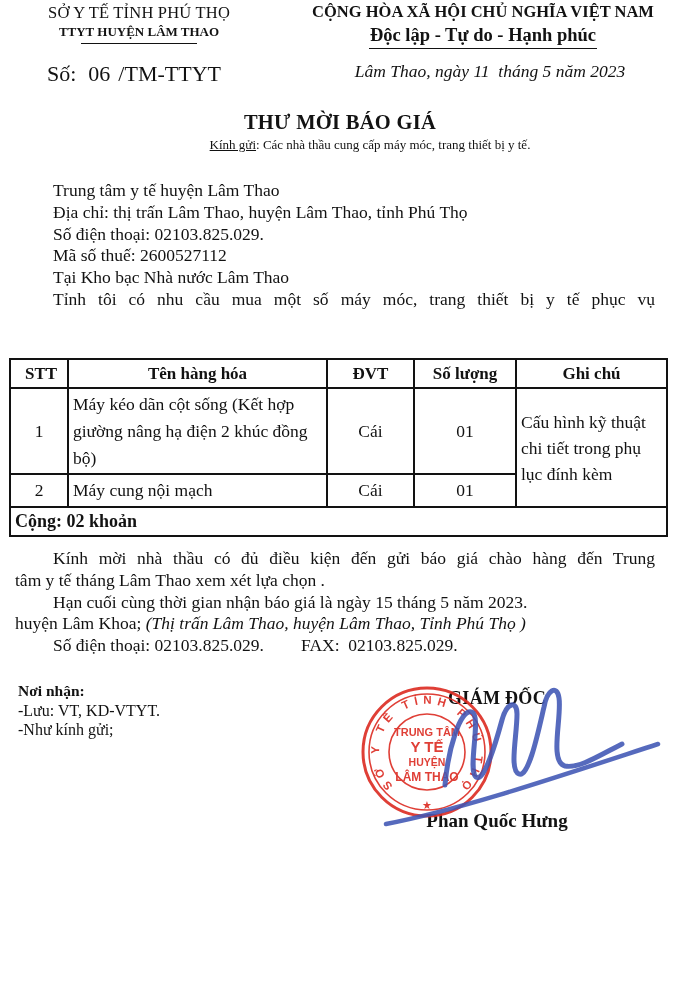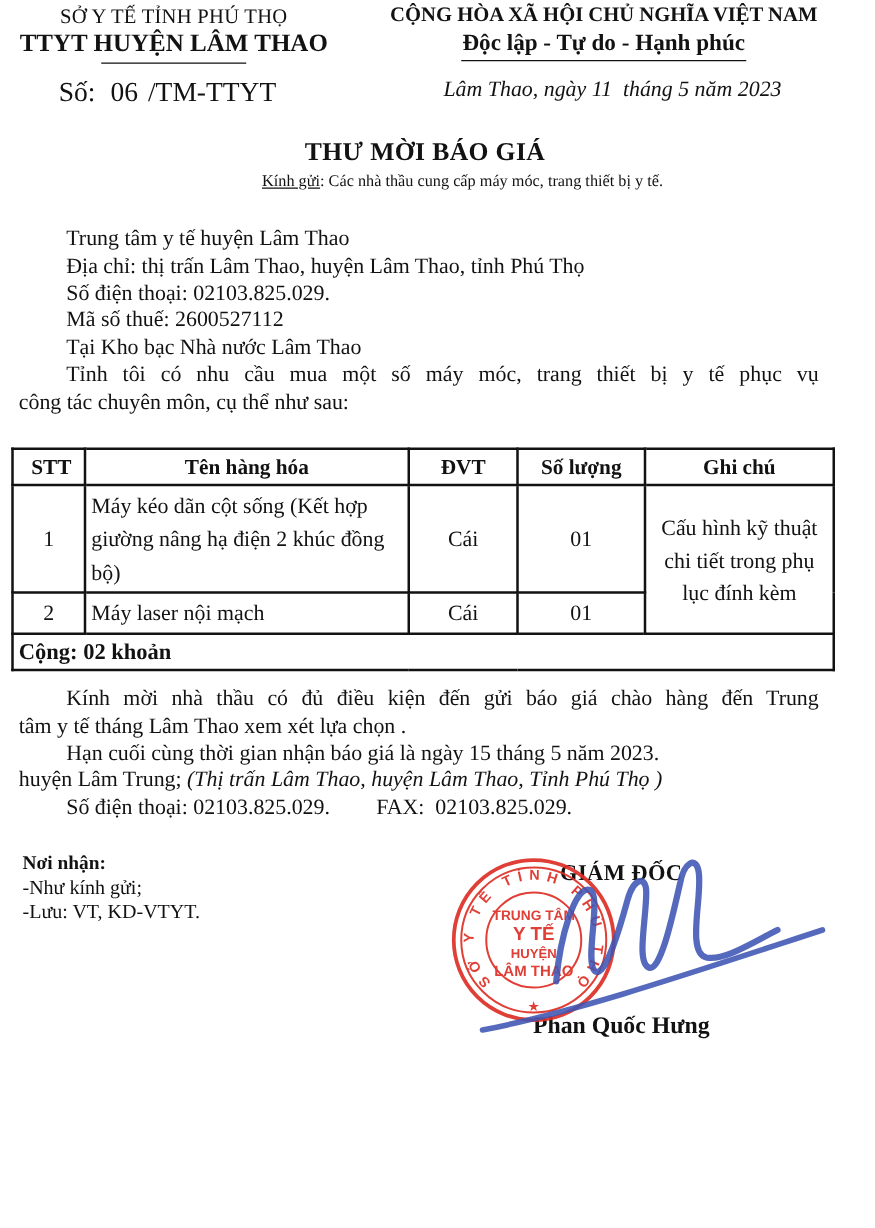--- a/index.html
+++ b/index.html
@@ -9,21 +9,21 @@
     font-family:"Liberation Serif","DejaVu Serif",serif;color:var(--ink);
     overflow:hidden;
   }
   .abs{position:absolute;}
   .ctr{text-align:center;}
   .prewrap{white-space:pre-wrap;}
 
   
   .hdr-left{top:3px;left:14px;width:250px;}
   .hdr-left .l1{font-size:16.5px;letter-spacing:.2px;}
-  .hdr-left .l2{font-size:20px;font-weight:bold;margin-top:1px;}
+  .hdr-left .l2{font-size:13px;font-weight:bold;margin-top:1px;}
   .hdr-left .rule{width:116px;border-top:1.6px solid var(--ink);margin:3px auto 0;}
   .hdr-right{top:2px;left:288px;width:390px;}
   .hdr-right .l1{font-size:16.5px;font-weight:bold;}
   .hdr-right .l2{font-size:18.5px;font-weight:bold;margin-top:3px;}
   .hdr-right .rule{width:228px;border-top:1.6px solid var(--ink);margin:2px auto 0;}
   .so-line{top:61px;left:47px;font-size:22px;}
   .so-line .num{margin-left:12px;}
   .so-line .suf{margin-left:8px;}
   .date-line{top:61px;left:335px;width:310px;font-size:17.5px;font-style:italic;text-align:center;}
 
@@ -48,21 +48,21 @@
     border-collapse:collapse;font-size:17.5px;table-layout:fixed;
   }
   table.goods th,table.goods td{
     border:2px solid var(--ink);padding:0 4px;vertical-align:middle;
   }
   table.goods th{font-size:17px;height:25px;padding:1px 14px;}
   td.c{text-align:center;}
   td.name{padding:4px 6px 4px 10px;line-height:27px;}
   tr.r1 td{height:84px;}
   tr.r2 td{height:31px;}
-  td.note{text-align:center;line-height:26px;padding:2px 8px;}
+  td.note{text-align:left;line-height:26px;padding:2px 8px;}
   td.total{font-weight:bold;height:27px;padding-left:10px;font-size:18px;}
 
   
   .noinhan{top:681px;left:18px;font-size:15.5px;line-height:19.5px;}
   .noinhan .lbl{font-weight:bold;font-size:15.5px;}
   .noinhan .it{font-size:16px;}
   .director{top:688px;left:397px;width:200px;font-size:18px;font-weight:bold;letter-spacing:.3px;}
   .signer{top:810px;left:397px;width:200px;font-size:19px;font-weight:bold;}
   .stamp-svg{top:684px;left:357px;}
   .sig-svg{top:668px;left:370px;}
@@ -97,21 +97,20 @@
   <span class="u">Kính gửi</span><span>: Các nhà thầu cung cấp máy móc, trang thiết bị y tế.</span>
 </div>
 
 <div class="abs body-block info">
   <div class="line">Trung tâm y tế huyện Lâm Thao</div>
   <div class="line">Địa chỉ: thị trấn Lâm Thao, huyện Lâm Thao, tỉnh Phú Thọ</div>
   <div class="line">Số điện thoại: 02103.825.029.</div>
   <div class="line">Mã số thuế: 2600527112</div>
   <div class="line">Tại Kho bạc Nhà nước Lâm Thao</div>
   <div class="jline">Tỉnh tôi có nhu cầu mua một số máy móc, trang thiết bị y tế phục vụ</div>
-  <div>công tác chuyên môn, cụ thể như sau:</div>
 </div>
 
 <table class="goods">
   <colgroup>
     <col style="width:58px">
       <col style="width:259px">
       <col style="width:87px">
       <col style="width:102px">
       <col style="width:151px">
   </colgroup>
@@ -125,44 +124,44 @@
   </tr>
   <tr class="r1">
     <td class="c">1</td>
     <td class="name">Máy kéo dãn cột sống (Kết hợp giường nâng hạ điện 2 khúc đồng bộ)</td>
     <td class="c">Cái</td>
     <td class="c">01</td>
     <td class="note" rowspan="2">Cấu hình kỹ thuật chi tiết trong phụ lục đính kèm</td>
   </tr>
   <tr class="r2">
     <td class="c">2</td>
-    <td class="name">Máy laser nội mạch</td>
+    <td class="name">Máy cung nội mạch</td>
     <td class="c">Cái</td>
     <td class="c">01</td>
   </tr>
   <tr>
     <td class="total" colspan="5">Cộng: 02 khoản</td>
   </tr>
 </tbody>
   </table>
 
 <div class="abs body-block closing">
   <div class="jline">Kính mời nhà thầu có đủ điều kiện đến gửi báo giá chào hàng đến Trung</div>
   <div>tâm y tế tháng Lâm Thao xem xét lựa chọn .</div>
   <div class="indent">Hạn cuối cùng thời gian nhận báo giá là ngày 15 tháng 5 năm 2023.</div>
-  <div><span>huyện Lâm Trung; </span><span class="italic">(Thị trấn Lâm Thao, huyện Lâm Thao, Tỉnh Phú Thọ )</span></div>
+  <div><span>huyện Lâm Khoa; </span><span class="italic">(Thị trấn Lâm Thao, huyện Lâm Thao, Tỉnh Phú Thọ )</span></div>
   <div class="indent">
     <span>Số điện thoại: 02103.825.029.</span><span class="fax prewrap">FAX:  02103.825.029.</span>
   </div>
 </div>
 
 <div class="abs noinhan">
   <div class="lbl">Nơi nhận:</div>
+  <div class="it">-Lưu: VT, KD-VTYT.</div>
   <div class="it">-Như kính gửi;</div>
-  <div class="it">-Lưu: VT, KD-VTYT.</div>
 </div>
 
 <div class="abs director ctr">GIÁM ĐỐC</div>
 <div class="abs signer ctr">Phan Quốc Hưng</div>
 
 <svg class="abs stamp-svg" width="140" height="136" viewBox="0 0 140 136">
   <g opacity="0.92">
     <circle class="stamp-ring" cx="70" cy="68" r="64" stroke-width="3"></circle>
     <circle class="stamp-ring" cx="70" cy="68" r="58" stroke-width="1.6"></circle>
     <circle class="stamp-ring" cx="70" cy="68" r="38" stroke-width="1.6"></circle>

